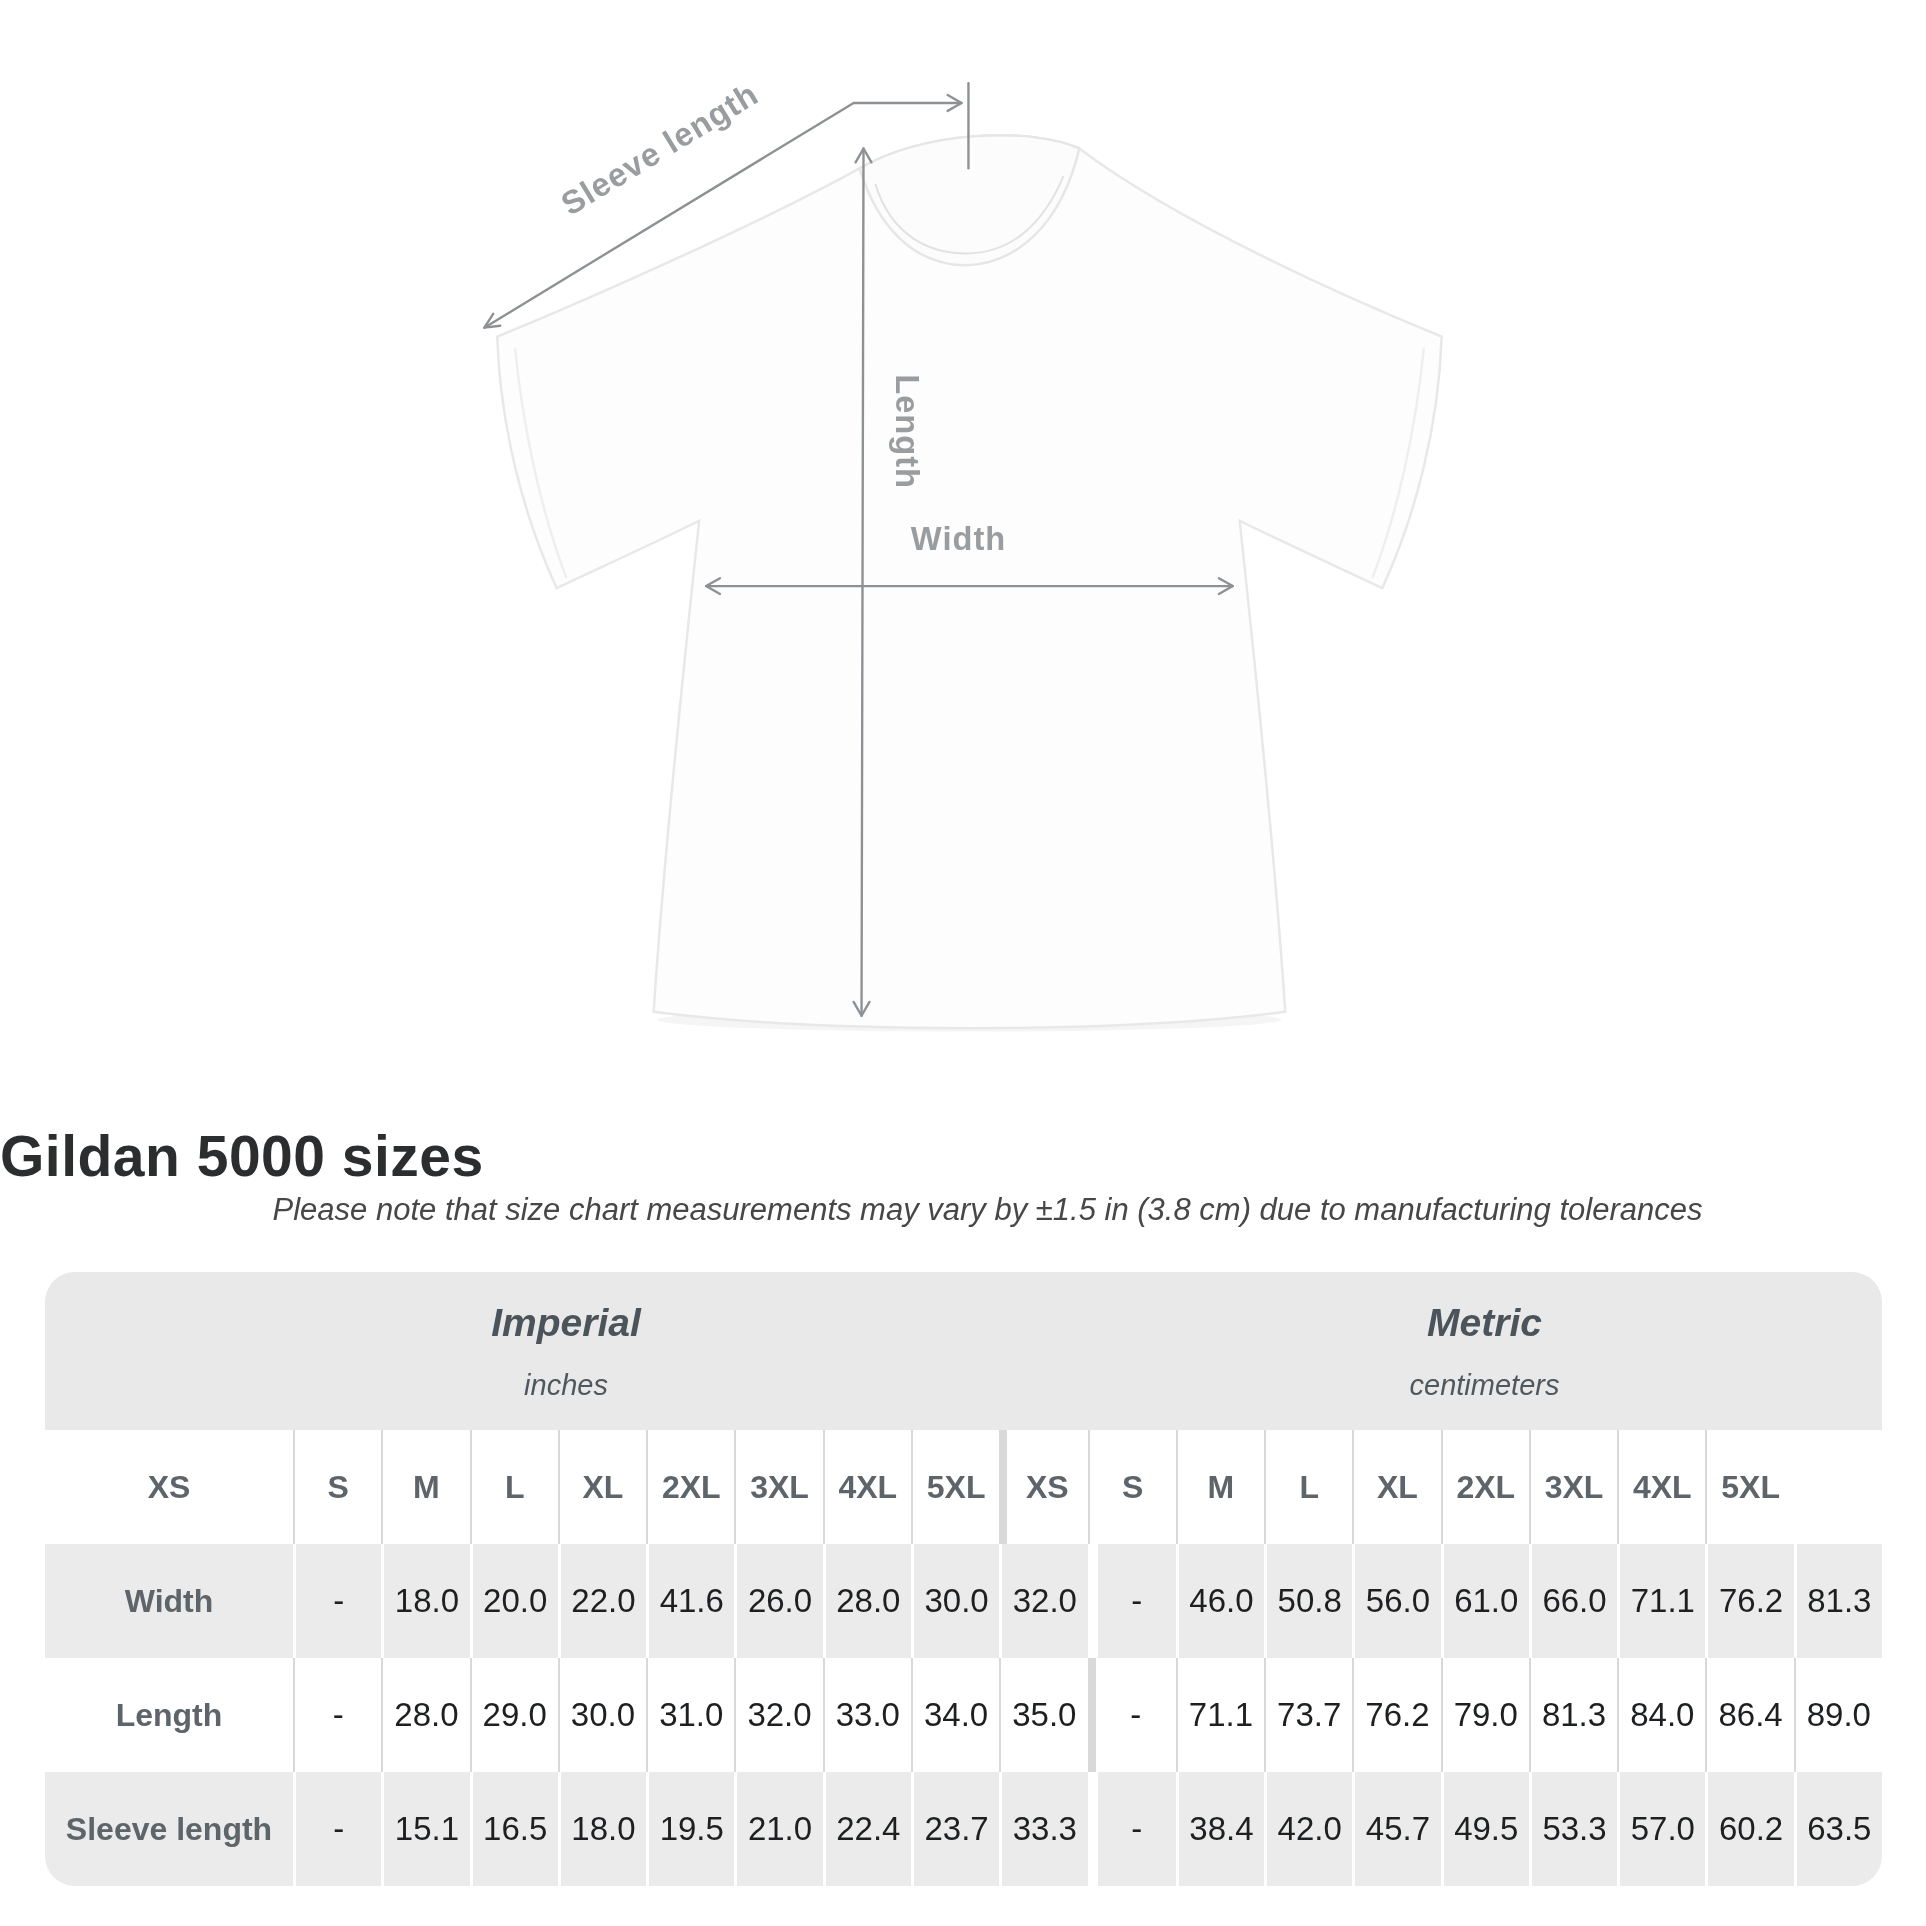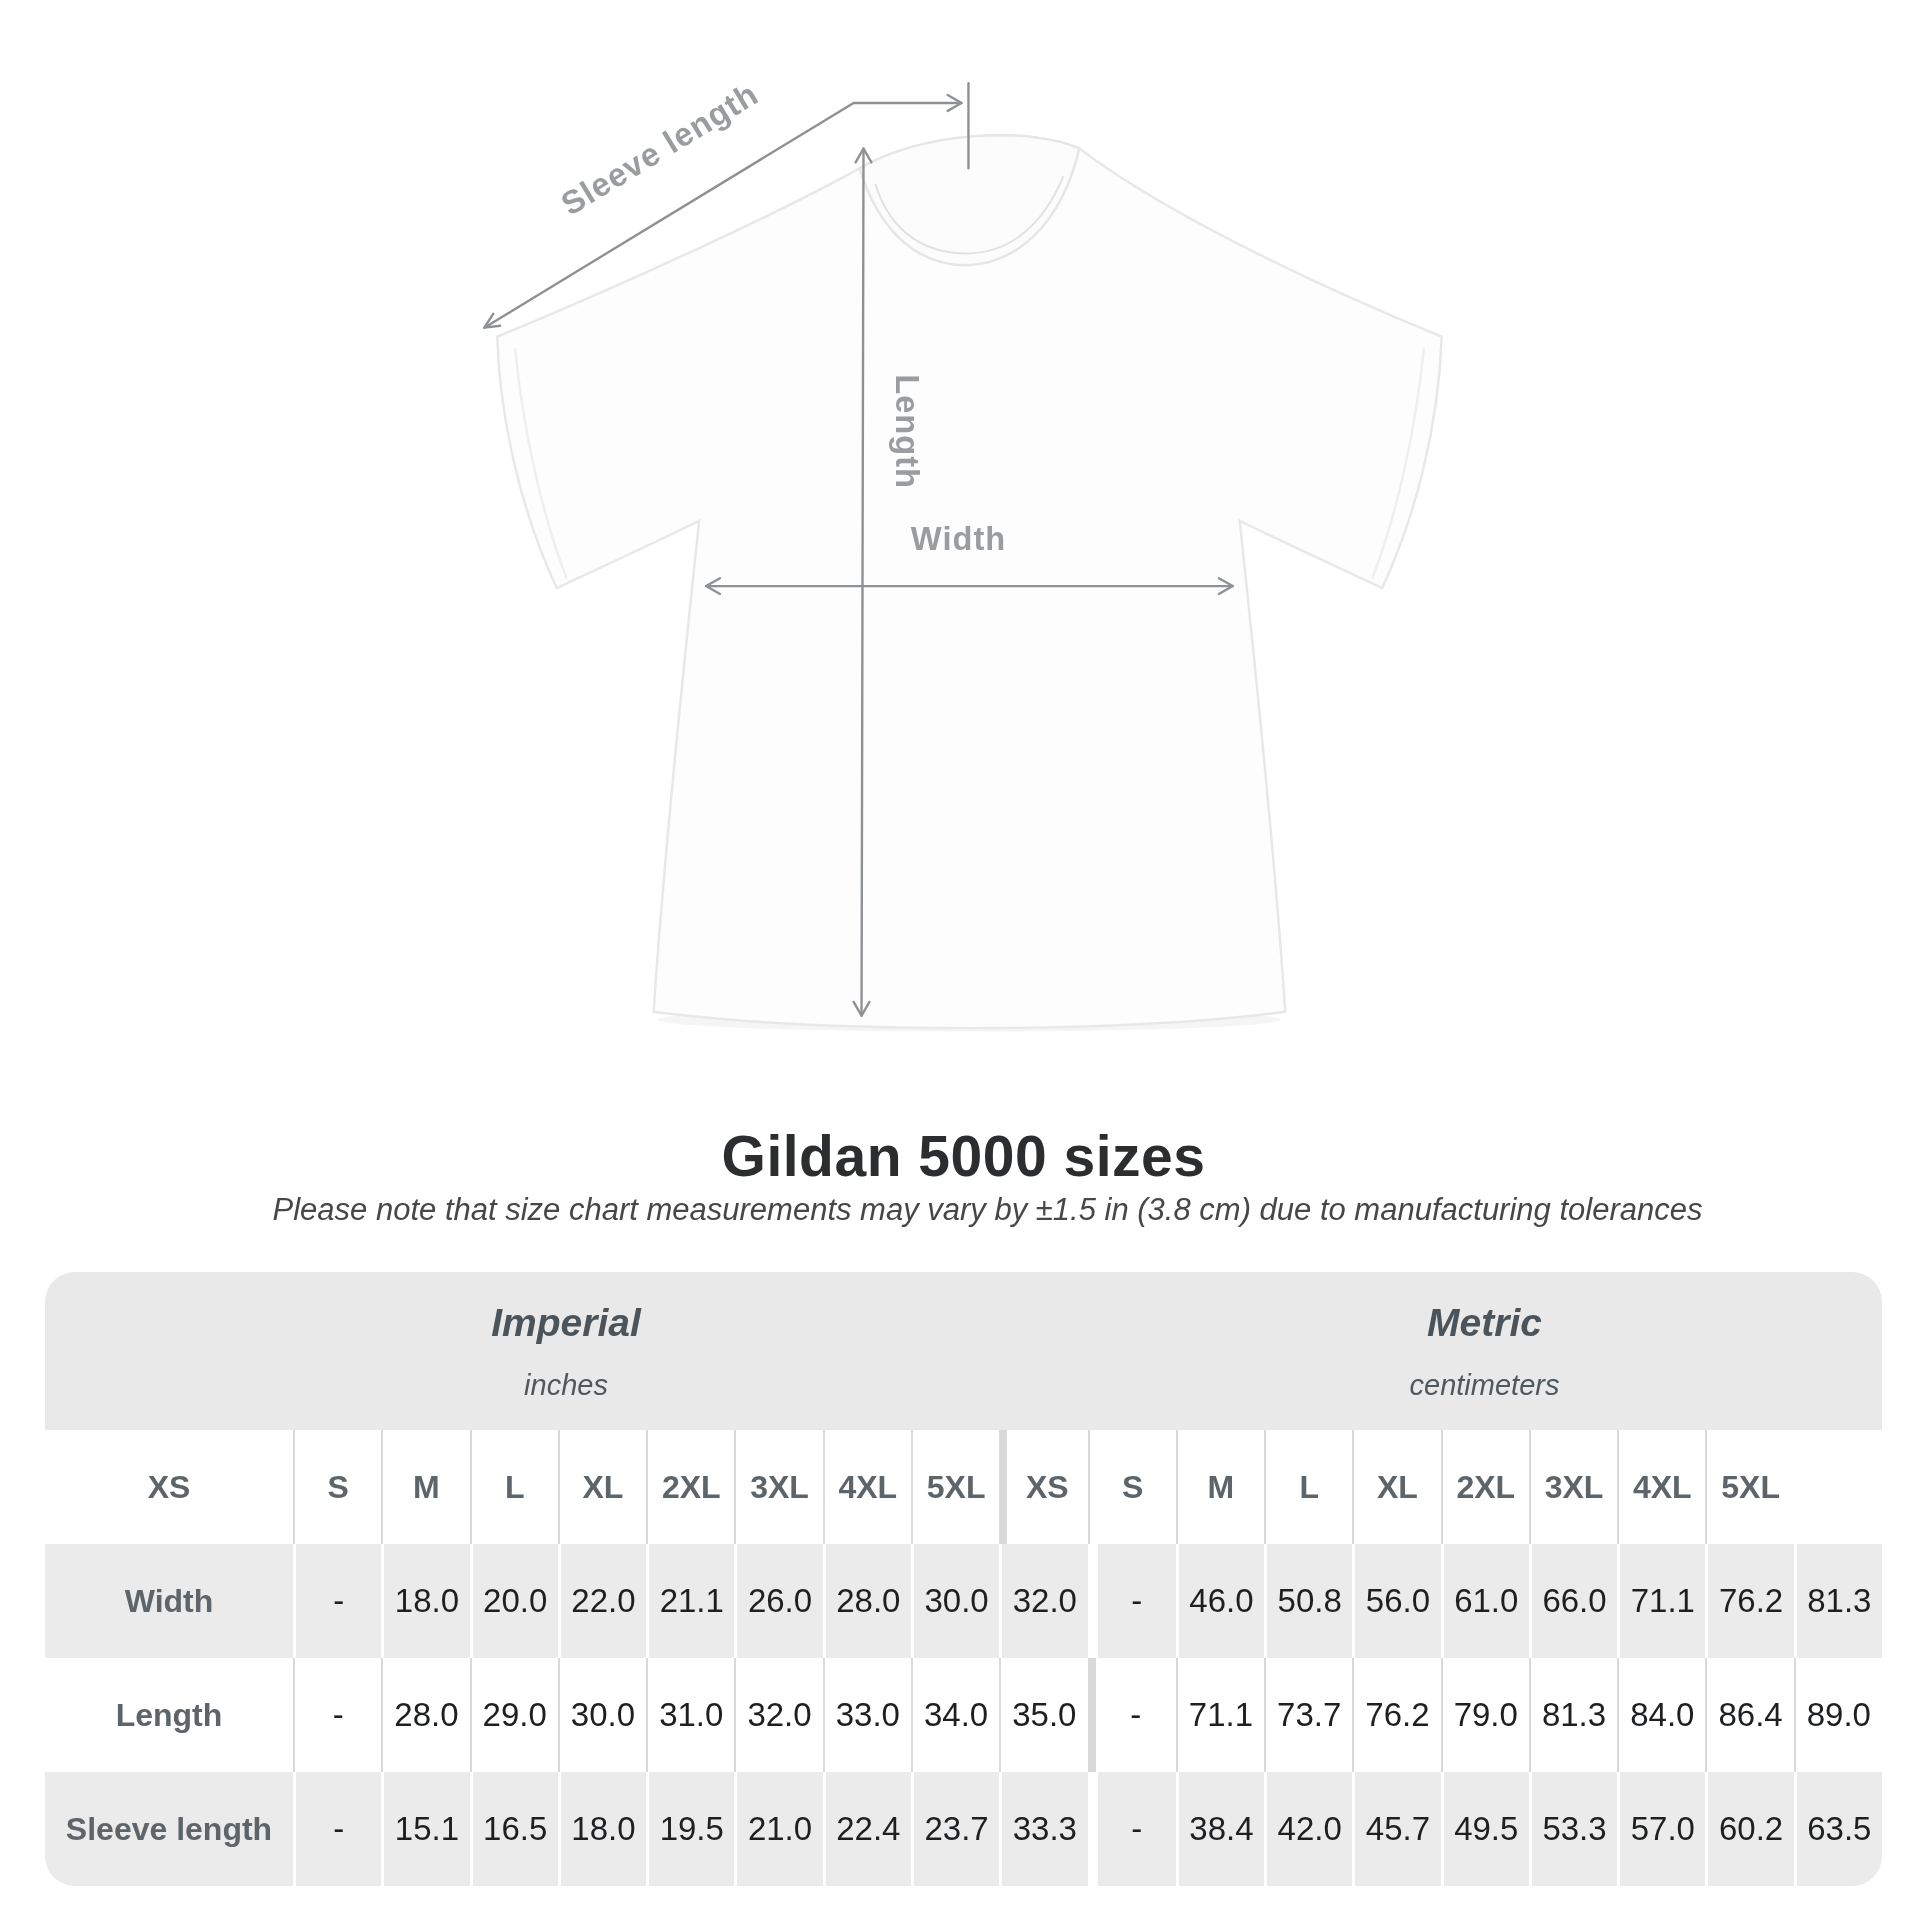--- a/index.html
+++ b/index.html
@@ -8,21 +8,21 @@
     font-family:"Liberation Sans", sans-serif;
     -webkit-font-smoothing:antialiased;
   }
   .diagram-svg{position:absolute;left:0;top:0;}
   .dim-label{
     font-family:"Liberation Sans", sans-serif;
     font-weight:bold;font-size:33px;fill:#9a9da0;letter-spacing:1px;
   }
   .page-title{
     position:absolute;top:1123px;left:0;width:100%;
-    text-align:center;font-size:57px;font-weight:bold;color:#2b2d2f;
+    font-size:57px;font-weight:bold;color:#2b2d2f;
     letter-spacing:0.5px;
   }
   .page-subtitle{
     position:absolute;top:1192px;left:0;width:100%;
     text-align:center;font-size:31px;font-style:italic;color:#474747;margin-left:24px;
   }
   .size-table{
     position:absolute;left:45px;top:1272px;width:1837px;
     border-radius:30px;overflow:hidden;background:#ffffff;
   }
@@ -133,21 +133,21 @@
     <div class="cell">4XL</div>
     <div class="cell">5XL</div>
   </div>
 
   <div class="trow shade">
     <div class="cell rowlabel">Width</div>
     <div class="cell">-</div>
     <div class="cell">18.0</div>
     <div class="cell">20.0</div>
     <div class="cell">22.0</div>
-    <div class="cell">21.1</div>
+    <div class="cell">41.6</div>
     <div class="cell">26.0</div>
     <div class="cell">28.0</div>
     <div class="cell">30.0</div>
     <div class="cell">32.0</div>
     <div class="cell metric-start">-</div>
     <div class="cell">46.0</div>
     <div class="cell">50.8</div>
     <div class="cell">56.0</div>
     <div class="cell">61.0</div>
     <div class="cell">66.0</div>

